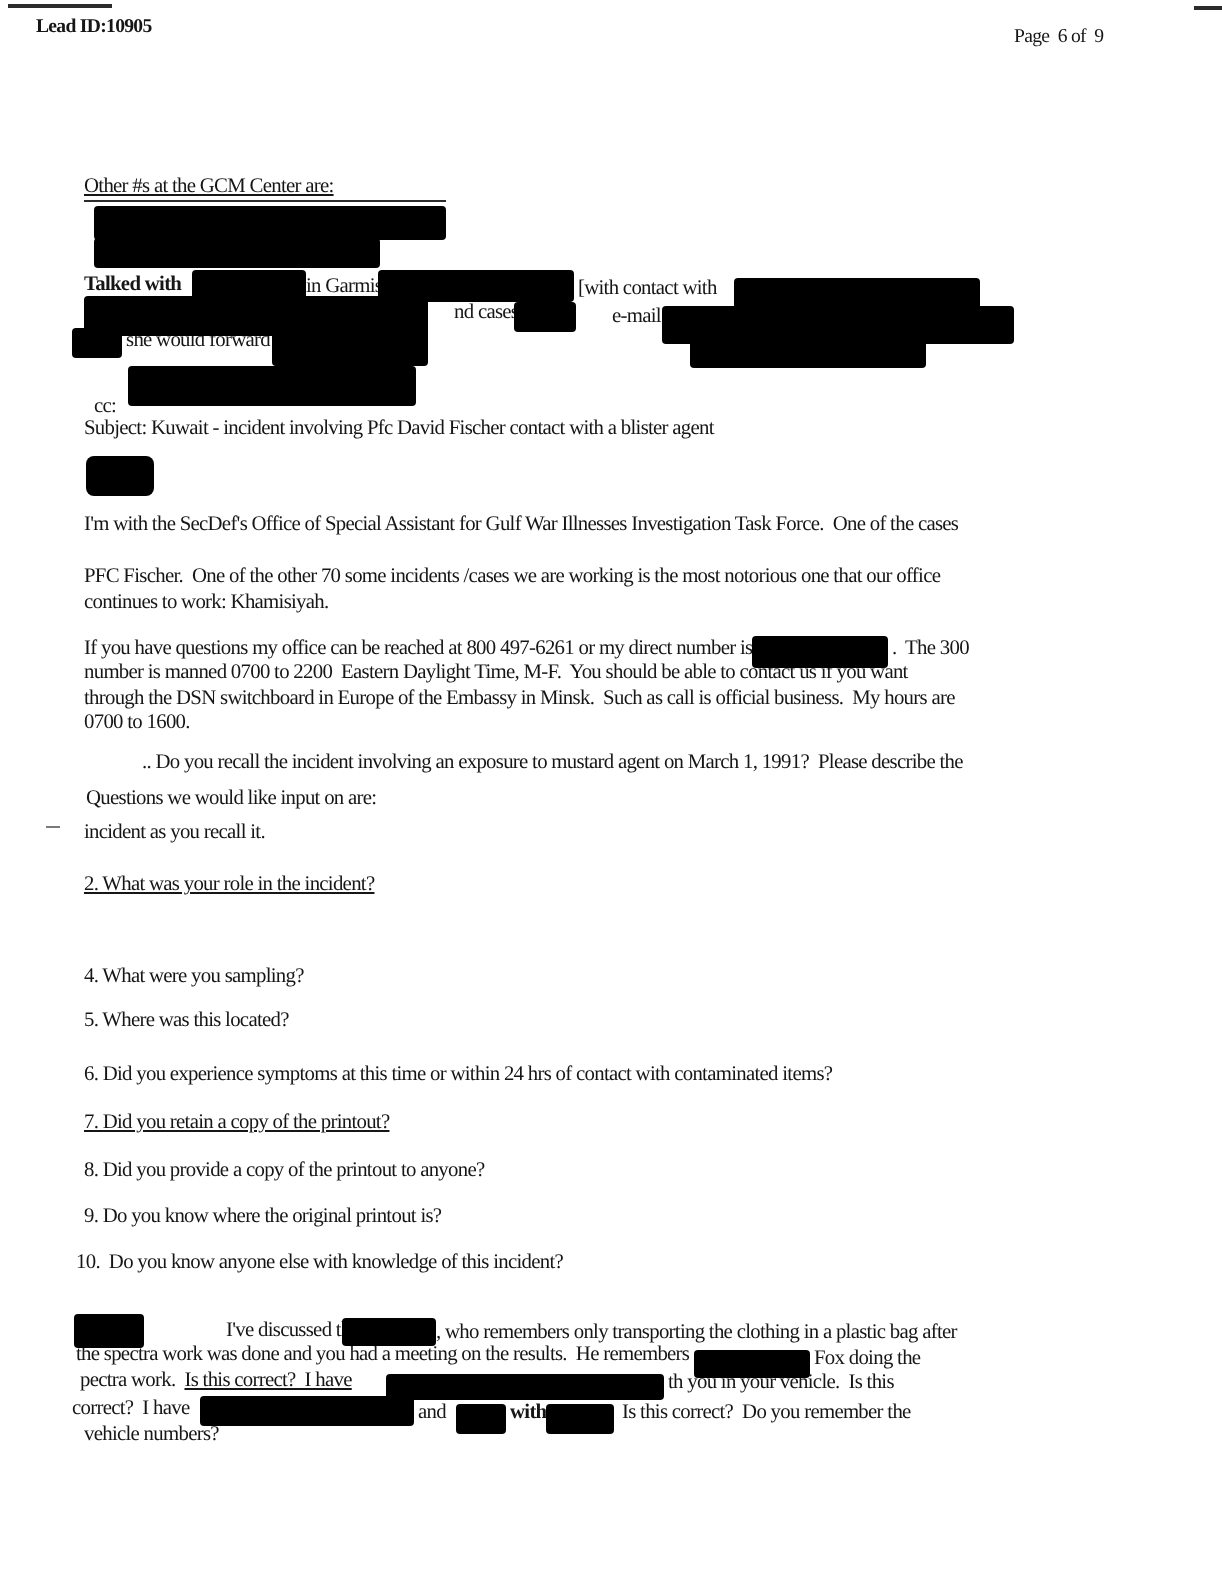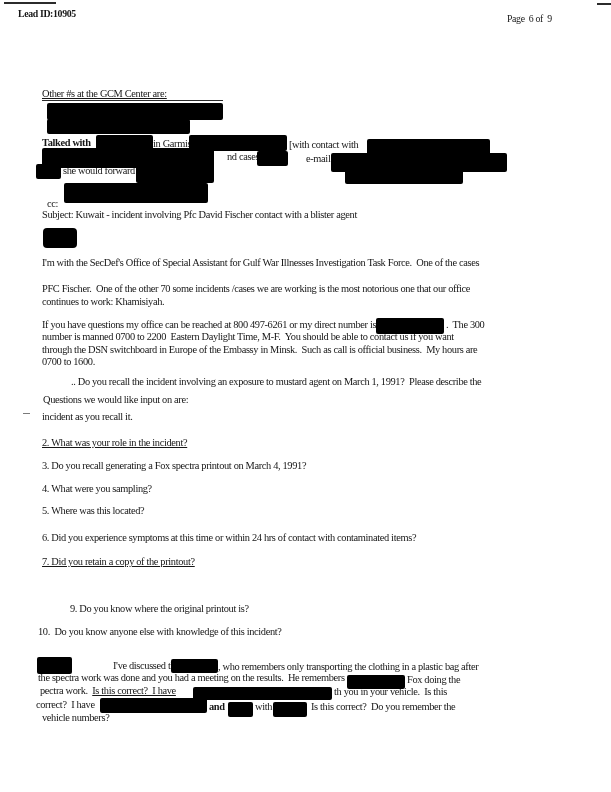--- a/index.html
+++ b/index.html
@@ -88,44 +88,44 @@
   <div class="t" style="left:446px;top:319px;">.  The 300</div>
   <div class="t" style="left:42px;top:331px;">number is manned 0700 to 2200  Eastern Daylight Time, M-F.  You should be able to contact us if you want</div>
   <div class="t" style="left:42px;top:344px;">through the DSN switchboard in Europe of the Embassy in Minsk.  Such as call is official business.  My hours are</div>
   <div class="t" style="left:42px;top:356px;">0700 to 1600.</div>
 
   <div class="t" style="left:43px;top:394px;text-align:right;">Questions we would like input on are:</div>
   <div class="artifact" style="left:23px;top:413px;width:7px;height:1px;"></div>
   <div class="t" style="left:46px;top:376px;margin-left:25px;">.. Do you recall the incident involving an exposure to mustard agent on March 1, 1991?  Please describe the</div>
   <div class="t" style="left:42px;top:411px;">incident as you recall it.</div>
   <div class="t" style="left:42px;top:437px;text-decoration:underline;">2. What was your role in the incident?</div>
-  <div class="t" style="left:42px;top:460px;">3. Do you recall generating a Fox spectra printout on March 4, 1991?</div>
   <div class="t" style="left:42px;top:483px;">4. What were you sampling?</div>
   <div class="t" style="left:42px;top:505px;">5. Where was this located?</div>
   <div class="t" style="left:42px;top:532px;">6. Did you experience symptoms at this time or within 24 hrs of contact with contaminated items?</div>
   <div class="t" style="left:42px;top:556px;text-decoration:underline;">7. Did you retain a copy of the printout?</div>
-  <div class="t" style="left:42px;top:603px;margin-left:28px;">9. Do you know where the original printout is?</div>
+  <div class="t" style="left:42px;top:580px;">8. Did you provide a copy of the printout to anyone?</div>
+  <div class="t" style="left:42px;top:603px;">9. Do you know where the original printout is?</div>
   <div class="t" style="left:38px;top:626px;">10.  Do you know anyone else with knowledge of this incident?</div>
 
   <div class="bar" style="left:37px;top:657px;width:35px;height:17px;"></div>
   <div class="t" style="left:73px;top:660px;padding-left:40px;">I've discussed this with</div>
   <div class="bar" style="left:171px;top:659px;width:47px;height:14px;"></div>
   <div class="t" style="left:38px;top:672px;">the spectra work was done and you had a meeting on the results.  He remembers</div>
 
   <div class="t" style="left:218px;top:661px;">, who remembers only transporting the clothing in a plastic bag after</div>
   <div class="bar" style="left:347px;top:675px;width:58px;height:14px;"></div>
   <div class="t" style="left:407px;top:674px;">Fox doing the</div>
 
   <div class="t" style="left:40px;top:685px;"><span>pectra work.  </span><span class="u">Is this correct?  I have</span></div>
   <div class="bar" style="left:193px;top:687px;width:139px;height:13px;"></div>
   <div class="t" style="left:334px;top:686px;">th you in your vehicle.  Is this</div>
 
   <div class="t" style="left:36px;top:699px;">correct?  I have</div>
   <div class="bar" style="left:100px;top:698px;width:107px;height:15px;"></div>
-  <div class="t" style="left:209px;top:701px;font-weight:bold;">and</div>
+  <div class="t" style="left:209px;top:701px;">and</div>
   <div class="bar" style="left:228px;top:702px;width:25px;height:15px;"></div>
-  <div class="t" style="left:255px;top:701px;">with</div>
+  <div class="t" style="left:255px;top:701px;font-weight:bold;">with</div>
   <div class="bar" style="left:273px;top:702px;width:34px;height:15px;"></div>
   <div class="t" style="left:311px;top:701px;">Is this correct?  Do you remember the</div>
 
   <div class="t" style="left:42px;top:712px;">vehicle numbers?</div>
 
 </div>
 
 </body></html>

